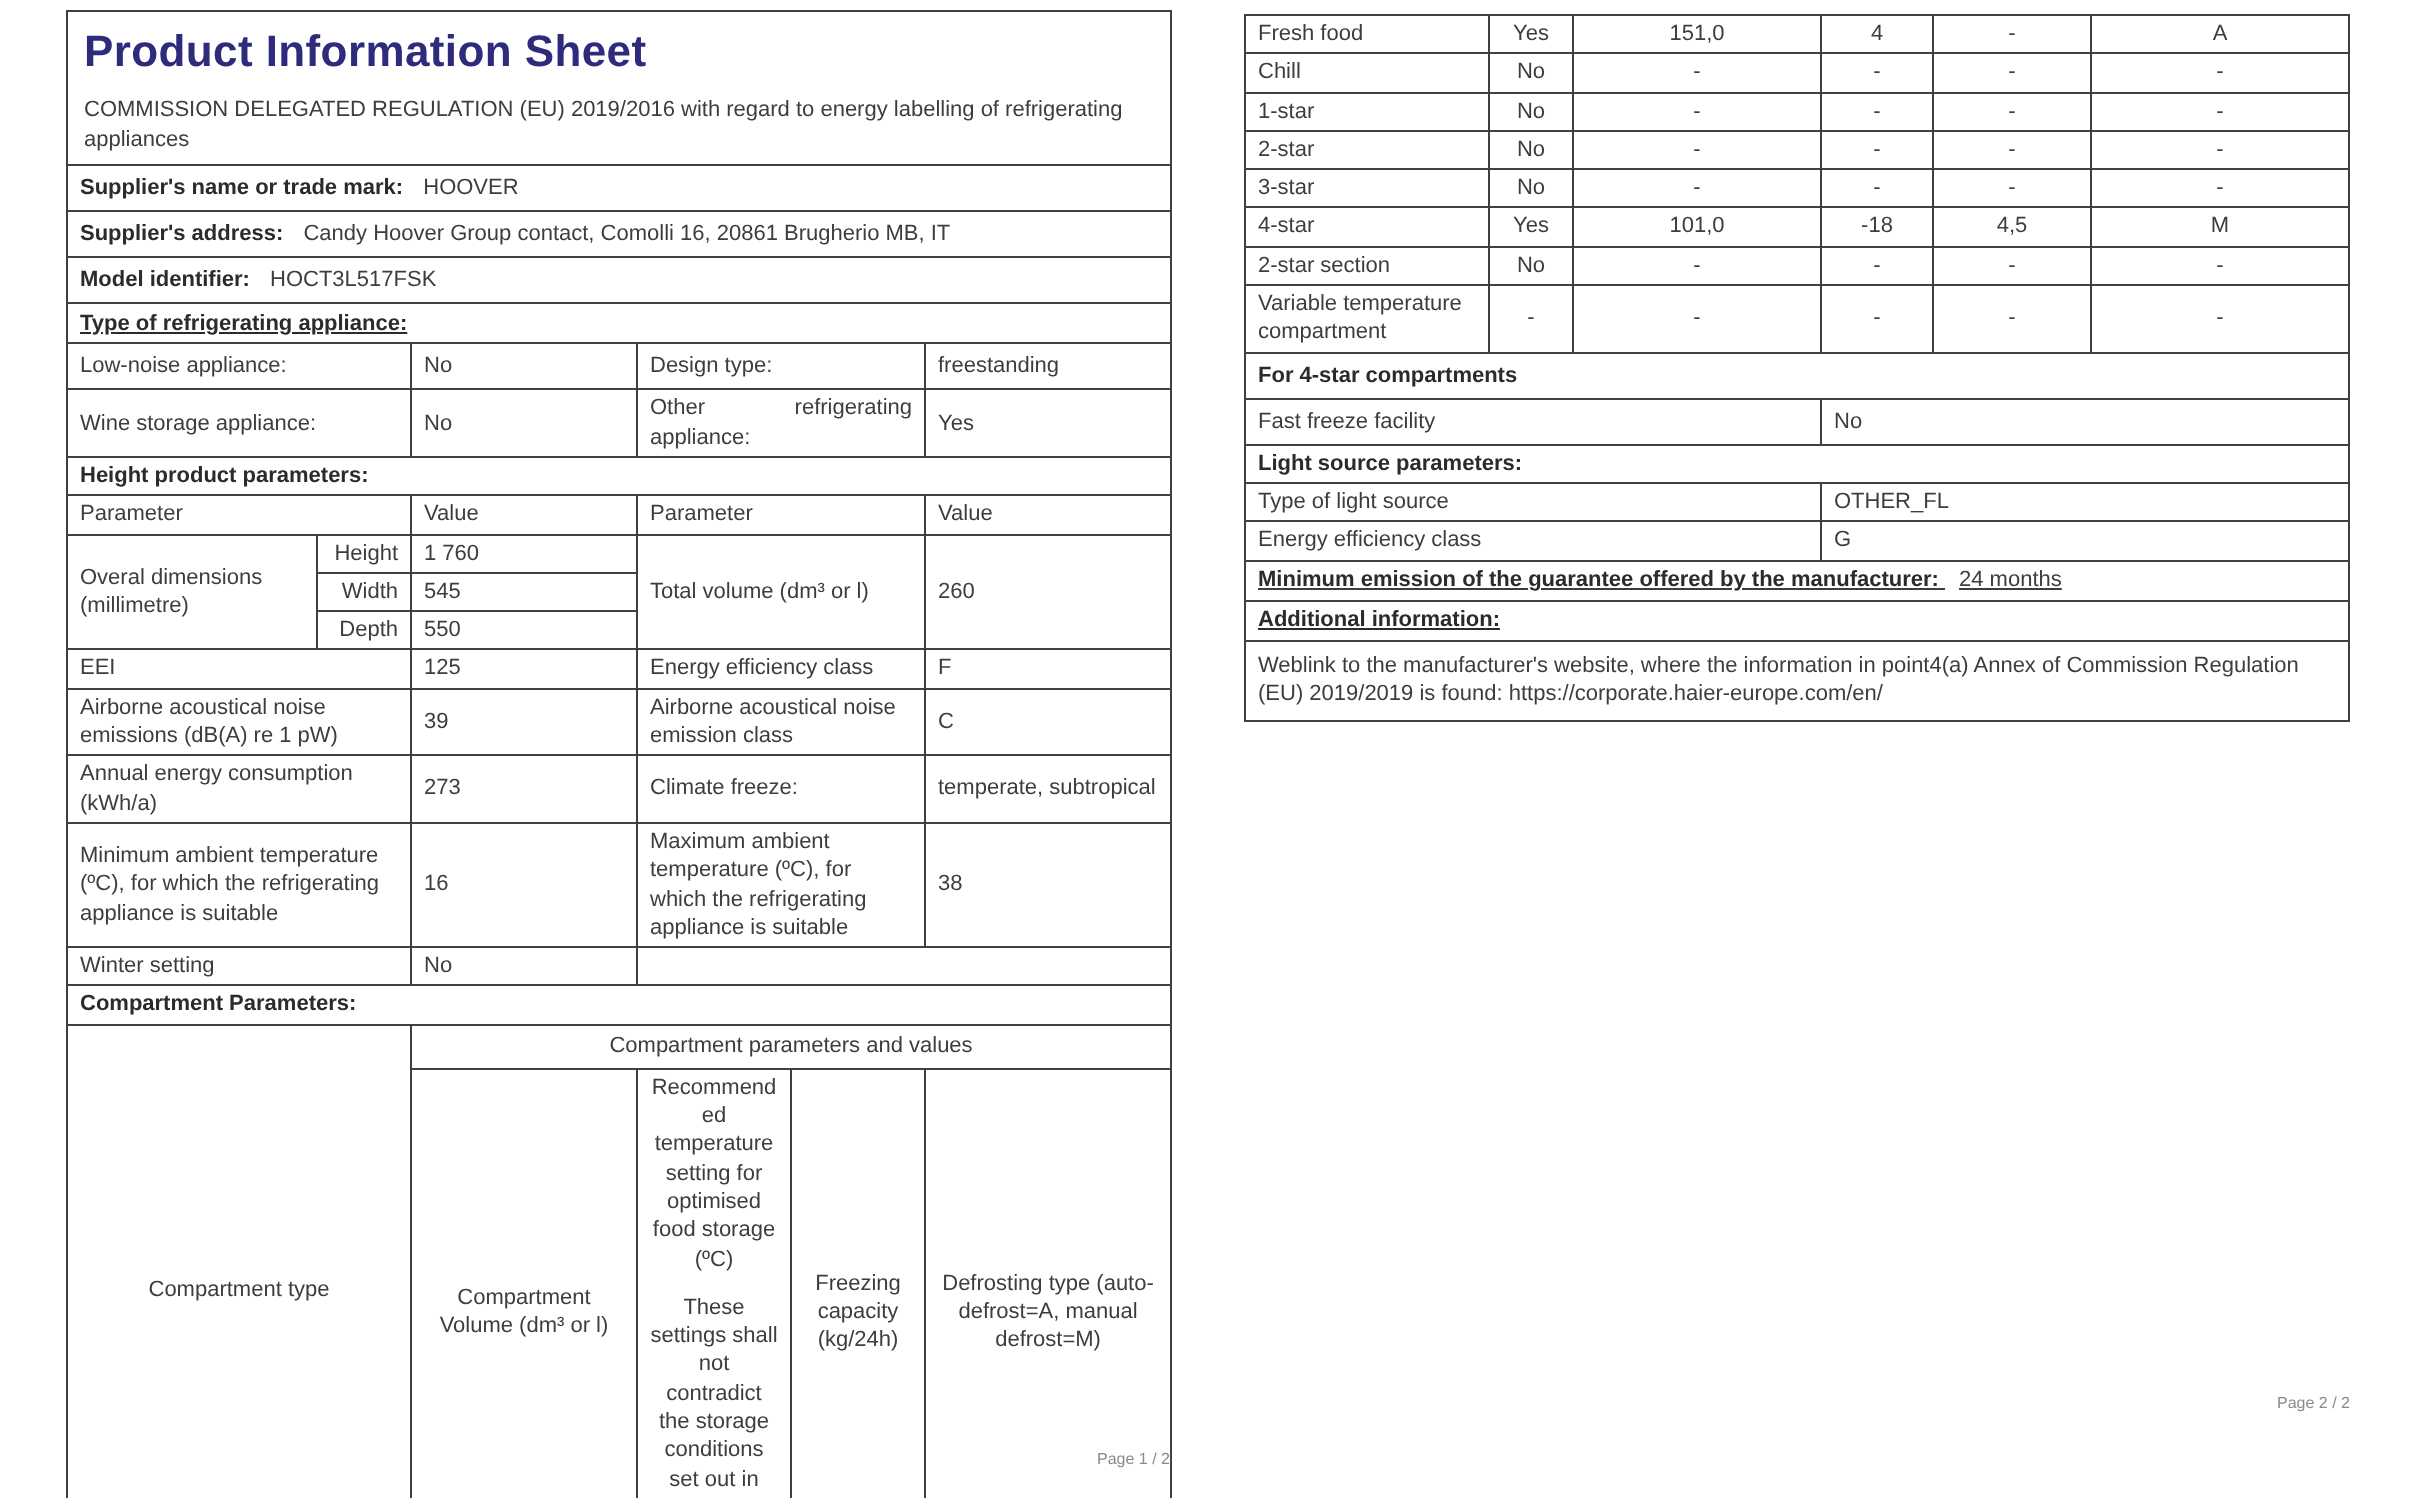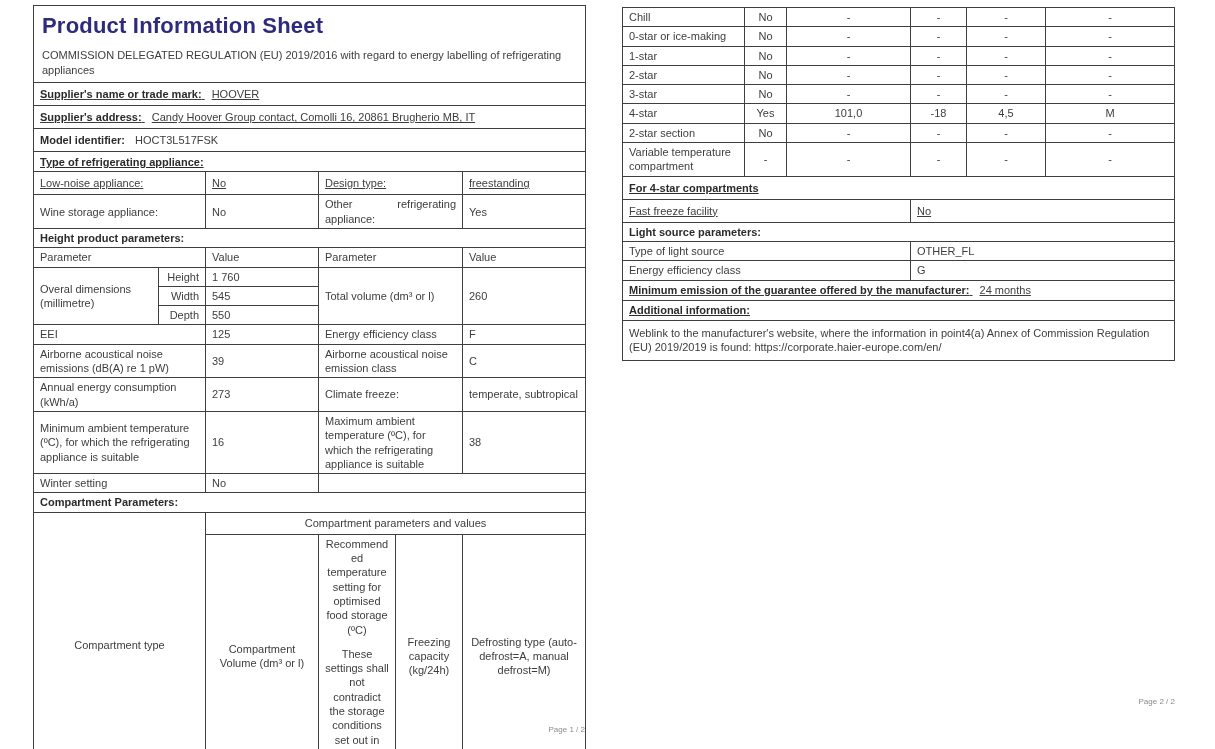--- a/index.html
+++ b/index.html
@@ -18,21 +18,21 @@
   .right  { text-align:right; }
   .justify{ text-align:justify; }
   .bold   { font-weight:bold; color:#2b2b2b; }
   .lbl    { font-weight:bold; color:#2b2b2b; }
   .val    { font-weight:normal; color:#3d3d3d; margin-left:7px; }
   .title-cell { vertical-align:top; padding:6px 8px 4px 8px; }
   .doc-title  { font-size:22px; font-weight:bold; color:#2e2b7d; margin:0 0 7px 0; letter-spacing:0.2px; }
   .doc-sub    { margin:0; font-size:11px; line-height:1.4; color:#3d3d3d; font-weight:normal; }
   .gap-b { margin-bottom:10px; }
   tr.r16 td{ height:13px; } tr.r17 td{ height:14px; } tr.r18 td{ height:15px;text-decoration:underline; }
-  tr.r20 td{ height:17px; } tr.r21 td{ height:18px; } tr.r22 td{ height:18px;text-decoration:underline; }
+  tr.r20 td{ height:17px; } tr.r21 td{ height:18px; } tr.r22 td{ height:18px; }
   tr.r30 td{ height:26px; } tr.r31 td{ height:27px; } tr.r39 td{ height:35px; }
   tr.r57 td{ height:53px; } tr.r70 td{ height:64px; } tr.r214 td{ height:210px; }
   .footer {
     position:absolute; font-size:8px; color:#8a8a8a; width:120px; text-align:right;
   }
   .f1 { left:465px; top:725px; }
   .f2 { left:1055px; top:697px; }
 </style>
 </head>
 <body>
@@ -177,29 +177,29 @@
     <col style="width:122px">
       <col style="width:42px">
       <col style="width:124px">
     <col style="width:56px">
       <col style="width:79px">
       <col style="width:129px">
   </colgroup>
 
   <tbody>
   <tr class="r16">
+    <td>Fresh food</td>
+    <td class="center">Yes</td>
+    <td class="center">151,0</td>
+    <td class="center">4</td>
+    <td class="center">-</td>
+    <td class="center">A</td>
+  </tr>
+  <tr class="r16">
     <td>Chill</td>
-    <td class="center">No</td>
-    <td class="center">-</td>
-    <td class="center">-</td>
-    <td class="center">-</td>
-    <td class="center">-</td>
-  </tr>
-  <tr class="r16">
-    <td>0-star or ice-making</td>
     <td class="center">No</td>
     <td class="center">-</td>
     <td class="center">-</td>
     <td class="center">-</td>
     <td class="center">-</td>
   </tr>
   <tr class="r16">
     <td>1-star</td>
     <td class="center">No</td>
     <td class="center">-</td>

